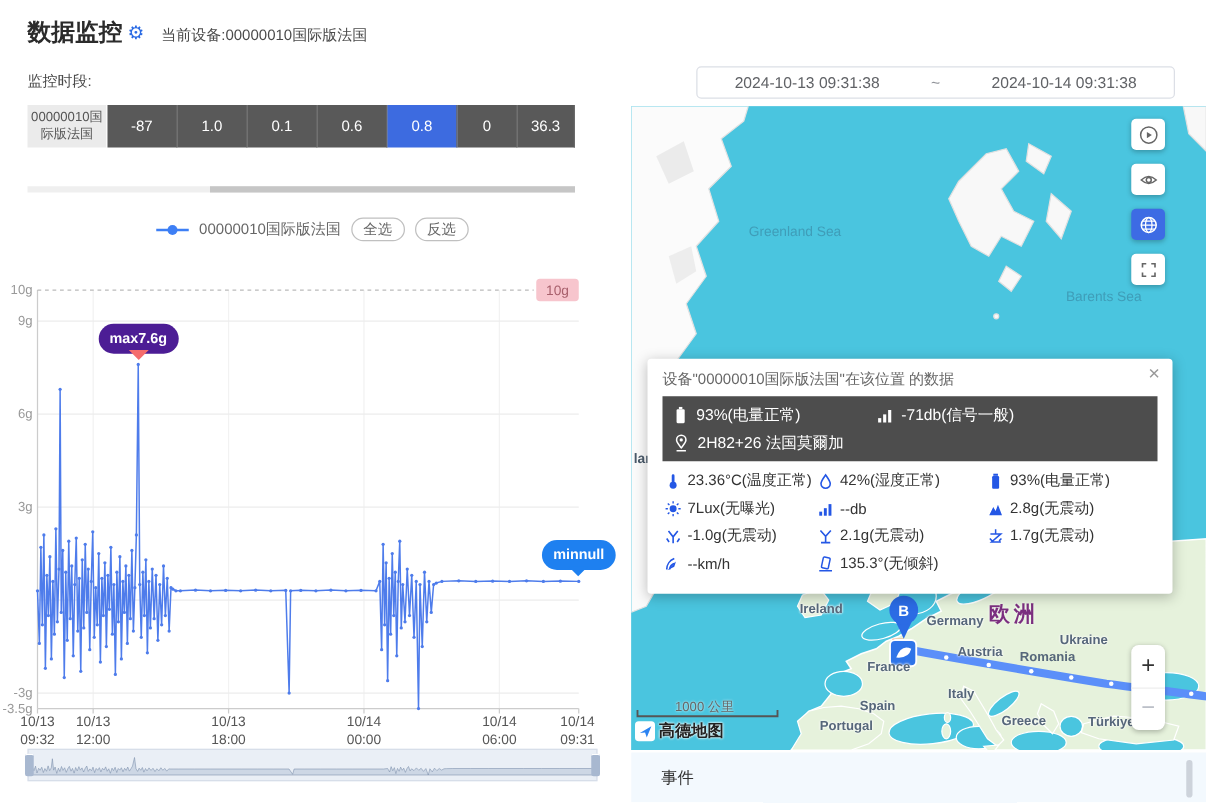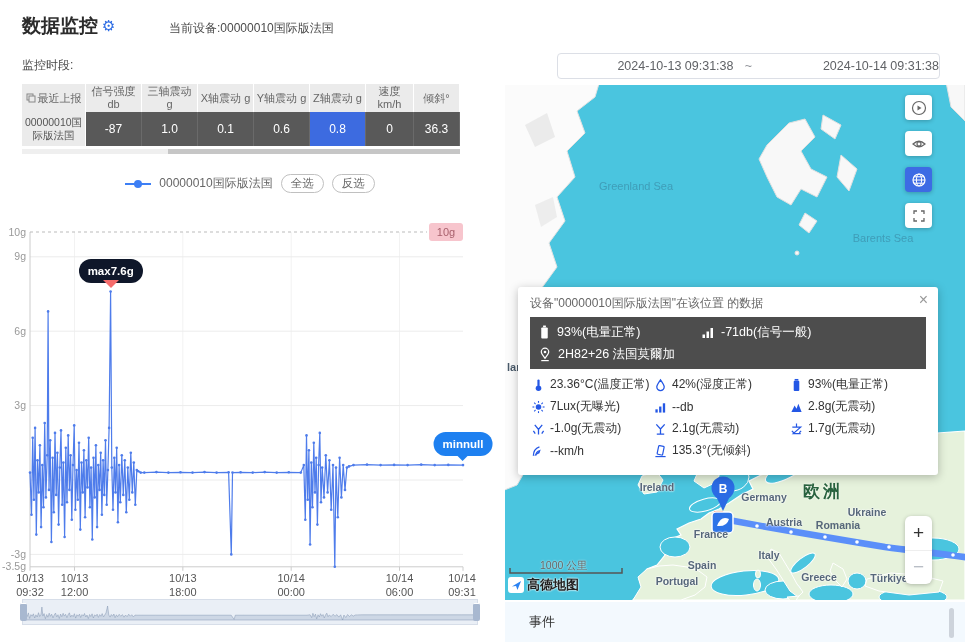--- a/index.html
+++ b/index.html
@@ -3,21 +3,21 @@
 <meta charset="utf-8">
 <style>
   html,body{margin:0;padding:0;background:#fff;}
   .stage{position:relative;width:965px;height:642px;background:#fff;overflow:hidden;
          font-family:"Liberation Sans","DejaVu Sans",sans-serif;color:#333;}
   .abs{position:absolute;}
 
   
   .page-title{left:22px;top:13px;font-size:19px;font-weight:bold;color:#2b2b2b;}
   .gear{left:102px;top:17px;font-size:15px;color:#2B6BE4;cursor:pointer;}
-  .device-label{left:129px;top:20px;font-size:12px;color:#4a4a4a;margin-left:40px;}
+  .device-label{left:129px;top:20px;font-size:12px;color:#4a4a4a;}
   .period-label{left:22px;top:57px;font-size:12px;color:#4a4a4a;}
 
   .dtable{left:22px;top:84px;width:438px;font-size:11px;}
   .hrow,.drow{display:grid;grid-template-columns:64px 56px 56px 56px 56px 56px 48px 46px;}
   .hcell{background:#EBEBEB;color:#666;display:flex;align-items:center;justify-content:center;
          text-align:center;height:28px;line-height:1.15;border-right:1px solid #fff;padding:0 1px;box-sizing:border-box;}
   .dcell{background:#595959;color:#fff;display:flex;align-items:center;justify-content:center;
          height:34px;font-size:12px;border-right:1px solid #6a6a6a;box-sizing:border-box;}
   .dcell.name{background:#EBEBEB;color:#555;font-size:10.5px;text-align:center;line-height:1.2;border-right:1px solid #fff;}
   .dcell.hl{background:#3D6BE0;}
@@ -31,40 +31,40 @@
   .pill{border:1px solid #C0C0C0;border-radius:10px;padding:1px 9px;font-size:11.5px;color:#666;cursor:pointer;background:#fff;}
 
   #chart-svg{left:0;top:218px;}
   #x-axis{left:0;top:572px;width:500px;height:28px;}
   .xlab{position:absolute;transform:translateX(-50%);text-align:center;font-size:11px;color:#555;line-height:1.25;}
 
   .balloon{position:absolute;color:#fff;font-size:11.5px;font-weight:bold;text-align:center;border-radius:13px;
            line-height:24px;height:24px;padding:0 9px;transform:translateX(-50%);white-space:nowrap;z-index:5;}
   .balloon::after{content:'';position:absolute;left:50%;bottom:-13px;transform:translateX(-50%);
                   border:8px solid transparent;}
-  .b-red{background:#0f172a;}.b-red::after{border-top-color:#F56C6C;}
+  .b-red{background:#4c1d95;}.b-red::after{border-top-color:#F56C6C;}
   .b-blue{background:#1E80F0;}.b-blue::after{border-top-color:#1E80F0;}
 
   .dz{left:22px;top:599px;width:456px;height:26px;background:#EAEFF6;border:1px solid #D7DEE9;box-sizing:border-box;}
   .dz-h{position:absolute;top:3px;width:7px;height:18px;background:#A8B8D0;border-radius:2px;cursor:ew-resize;
         box-shadow:inset 0 4px 0 -3px #fff,inset 0 8px 0 -7px #fff;}
 
   
   .datebar{left:557px;top:53px;width:383px;height:26px;border:1px solid #DCDFE6;border-radius:4px;
            display:flex;align-items:center;font-size:12.5px;color:#606266;cursor:pointer;background:#fff;box-sizing:border-box;}
-  .datebar .d{flex:1;text-align:right;}
+  .datebar .d{flex:1;text-align:center;}
   .datebar .sep{width:30px;text-align:center;color:#909399;}
 
   .map{left:505px;top:85px;width:460px;height:515px;overflow:hidden;cursor:grab;background:#4AC5DF;}
   #map-labels{position:absolute;left:0;top:0;width:460px;height:515px;pointer-events:none;}
   .clab{position:absolute;transform:translate(-50%,-50%);font-size:10.5px;font-weight:bold;color:#56677A;
         text-shadow:0 0 2px #fff,0 0 2px #fff;white-space:nowrap;}
   .slab{position:absolute;transform:translate(-50%,-50%);font-size:11px;color:#3F9DB8;white-space:nowrap;}
-  .wmark{position:absolute;transform:translate(-50%,-50%);font-size:17px;font-weight:bold;color:#14532d;
-         letter-spacing:3px;opacity:.9;text-shadow:0 0 2px #fff;margin-left:12px;}
+  .wmark{position:absolute;transform:translate(-50%,-50%);font-size:17px;font-weight:bold;color:#701a75;
+         letter-spacing:3px;opacity:.9;text-shadow:0 0 2px #fff;}
   .efrag{position:absolute;font-size:11px;font-weight:bold;color:#4A5A6A;text-shadow:0 0 2px #fff;}
   .scale-text{left:540px;top:559px;font-size:10.5px;color:#666;text-shadow:0 0 2px #fff;text-align:center;}
   .amap-logo{left:508px;top:576px;display:flex;align-items:center;gap:3px;font-size:13px;font-weight:bold;color:#222;
              text-shadow:0 0 2px #fff,0 0 2px #fff;}
   .amap-ico{width:16px;height:16px;background:#fff;border-radius:3px;display:flex;align-items:center;justify-content:center;}
 
   .mbtn{left:905px;width:27px;height:25px;background:#fff;border-radius:4px;box-shadow:0 1px 4px rgba(0,0,0,.25);
         display:flex;align-items:center;justify-content:center;cursor:pointer;}
   .mbtn.active{background:#3D6BE4;}
   .zoomctl{left:905px;top:516px;width:27px;height:68px;background:#fff;border-radius:6px;box-shadow:0 1px 4px rgba(0,0,0,.25);
@@ -93,36 +93,20 @@
 <body>
 
 <div class="stage">
 
   <div class="abs page-title">数据监控</div>
   <div class="abs gear">⚙</div>
   <div class="abs device-label">当前设备:00000010国际版法国</div>
   <div class="abs period-label">监控时段:</div>
 
   <div class="abs dtable">
-    <div class="hrow">
-      <div class="hcell">
-        <svg width="10" height="10" viewBox="0 0 10 10" style="margin-right:2px">
-          <rect x="1" y="1" width="6" height="6" fill="none" stroke="#888"></rect>
-          <rect x="3" y="3" width="6" height="6" fill="#EBEBEB" stroke="#888"></rect>
-        </svg>
-        <span>最近上报</span>
-      </div>
-      <div class="hcell">信号强度 db</div>
-      <div class="hcell">三轴震动 g</div>
-      <div class="hcell">X轴震动 g</div>
-      <div class="hcell">Y轴震动 g</div>
-      <div class="hcell">Z轴震动 g</div>
-      <div class="hcell">速度 km/h</div>
-      <div class="hcell">倾斜°</div>
-    </div>
     <div class="drow">
       <div class="dcell name">00000010国际版法国</div>
       <div class="dcell">-87</div>
       <div class="dcell">1.0</div>
       <div class="dcell">0.1</div>
       <div class="dcell">0.6</div>
       <div class="dcell hl">0.8</div>
       <div class="dcell">0</div>
       <div class="dcell">36.3</div>
     </div>

